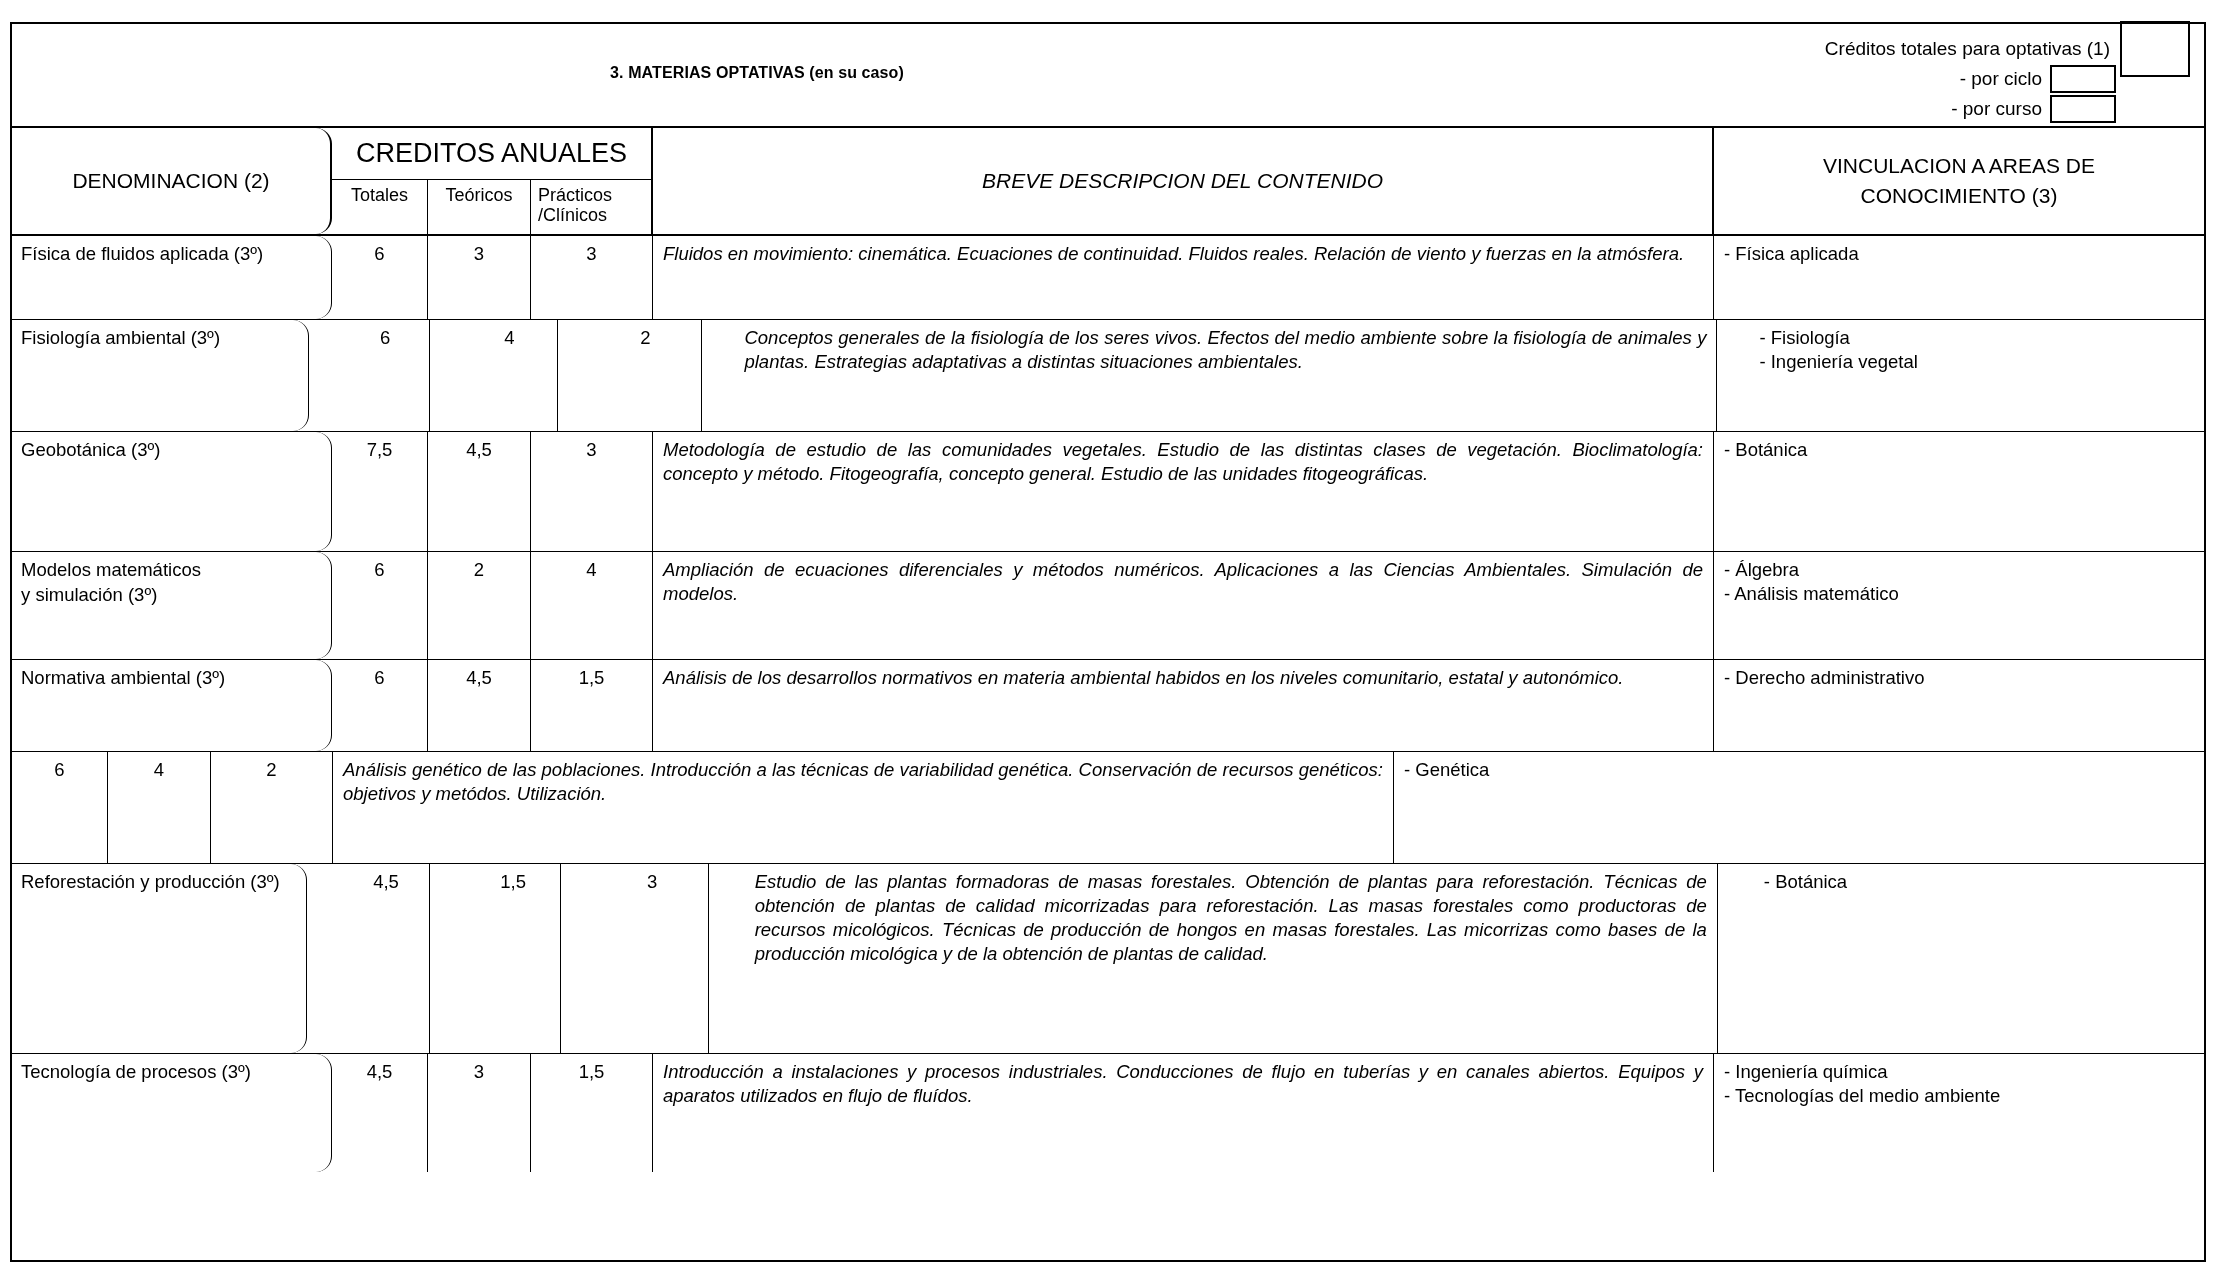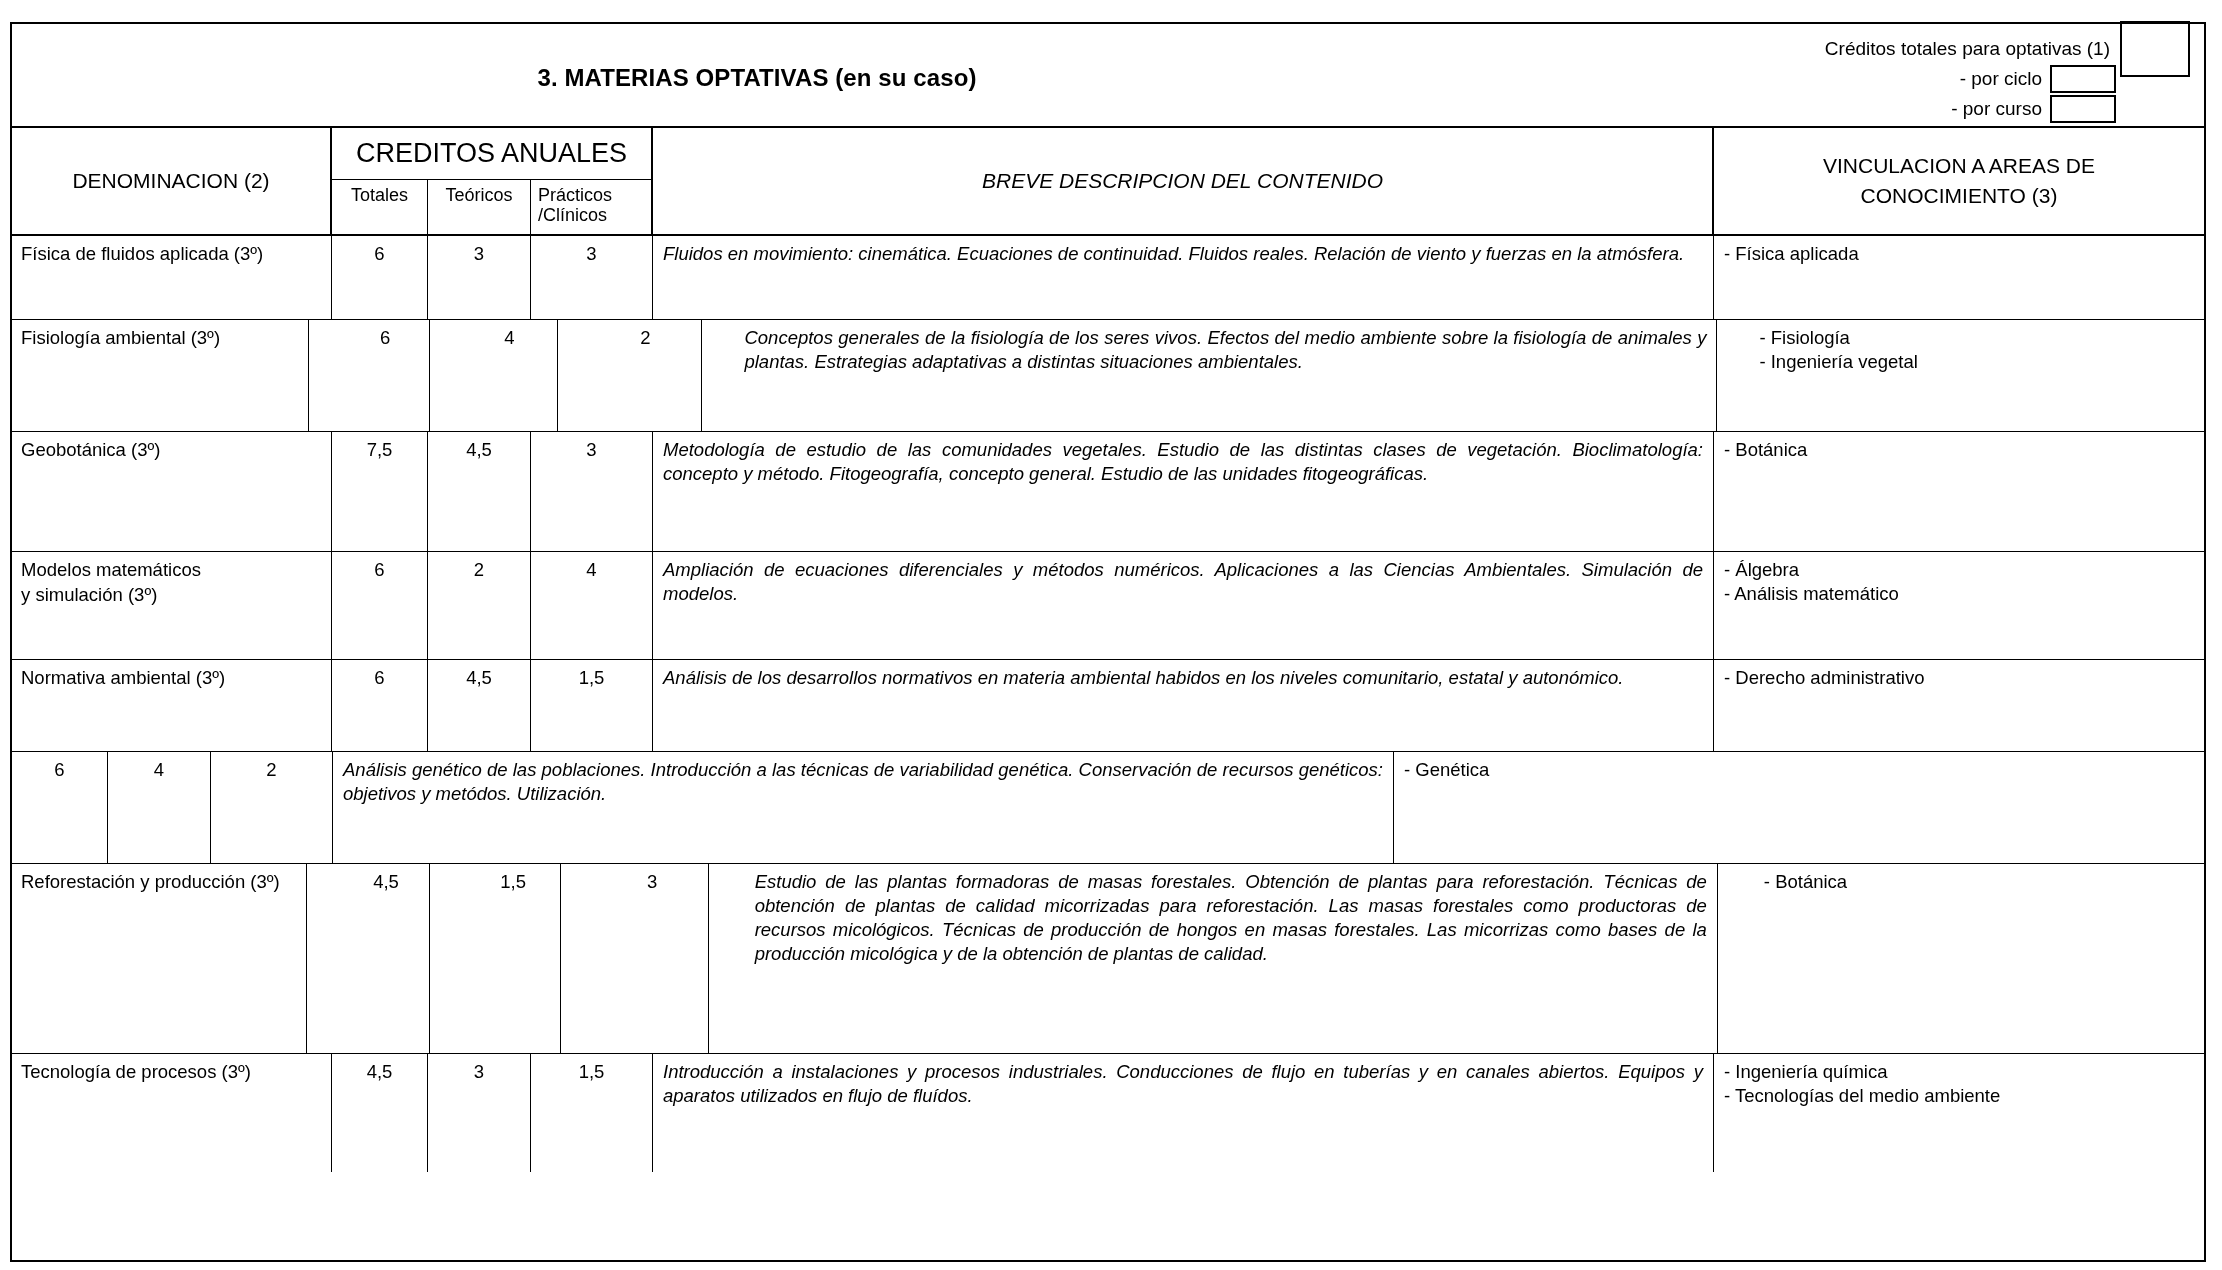--- a/index.html
+++ b/index.html
@@ -43,21 +43,21 @@
     height: 104px;
     border-bottom: 2px solid #000;
     box-sizing: border-box;
   }
   .hdr-title {
     position: absolute;
     left: 0;
     top: 40px;
     width: 1490px;
     text-align: center;
-    font-size: 24px;
+    font-size: 16px;
     font-weight: bold;
     letter-spacing: .1px;
   }
 
   
   .credits {
     position: absolute;
     right: 14px;
     top: 9px;
     width: 640px;
@@ -98,21 +98,21 @@
     display: flex;
     align-items: center;
     justify-content: center;
     text-align: center;
     font-size: 21px;
     padding: 2px 6px;
   }
   .ch.last { border-right: none; }
 
   
-  .c-den   { width: 320px; }
+  .c-den   { width: 320px; border-radius: 16px; }
   .c-tot   { width: 96px;  }
   .c-teo   { width: 103px; }
   .c-pra   { width: 122px; }
   .c-desc  { width: 1061px; font-style: italic; }
   .c-vinc  { width: 490px; }
 
   
   .c-cred-group {
     width: 321px;
     box-sizing: border-box;

